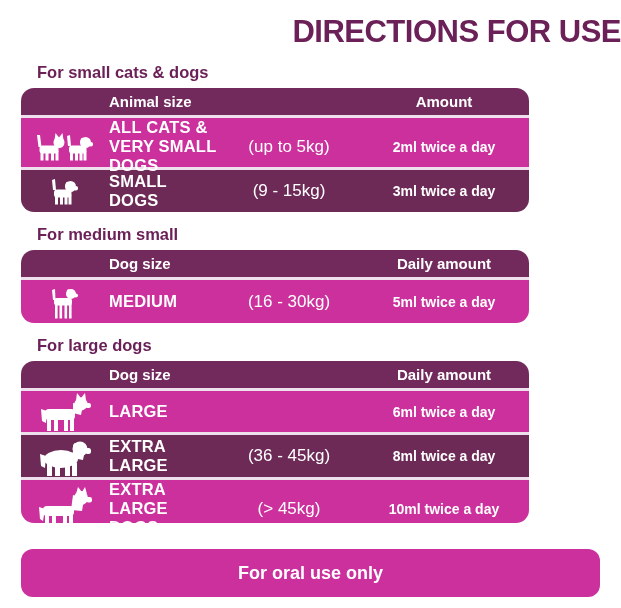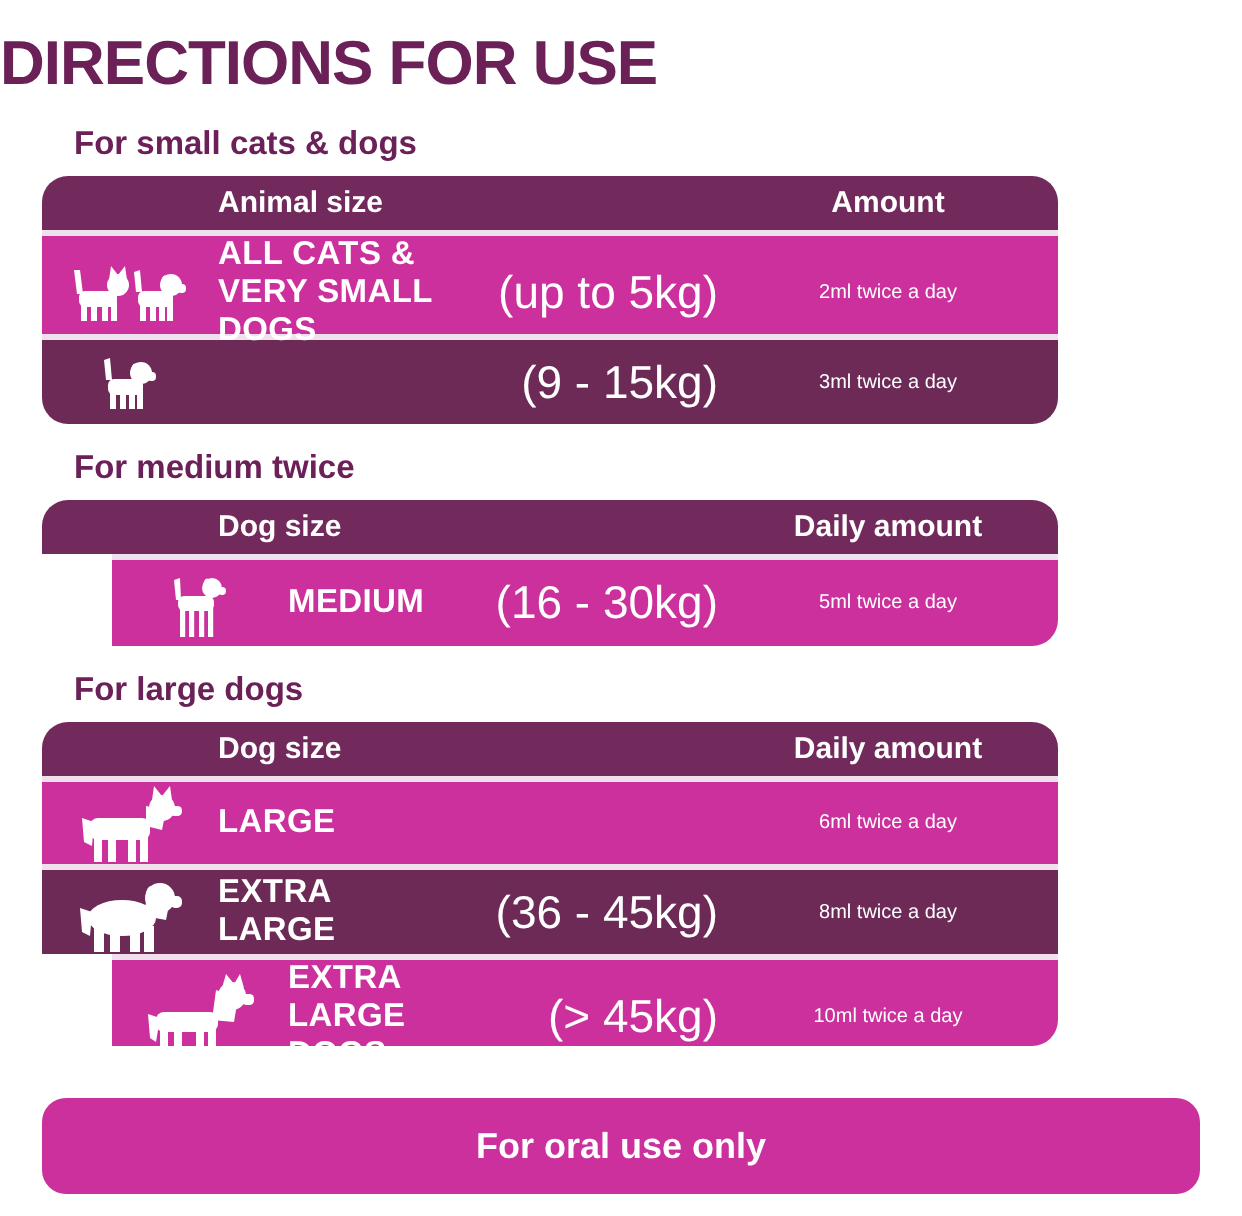--- a/index.html
+++ b/index.html
@@ -10,21 +10,21 @@
     --sep: #eee0ec;
   }
   *{ box-sizing:border-box; margin:0; padding:0; }
   html,body{ background:#ffffff; }
   body{
     width:621px; height:608px; overflow:hidden;
     font-family:"Liberation Sans", sans-serif;
   }
   .page{ width:621px; height:608px; background:#fff; padding-top:14px; }
   .title{
-    text-align:left; color:var(--plum);
+    text-align:right; color:var(--plum);
     font-size:31px; font-weight:bold; letter-spacing:-0.5px;
   }
   .section{ margin:0 21px; }
   .section-label{
     color:var(--plum); font-size:16.5px; font-weight:bold;
     margin:13px 16px 6px;
   }
   .table{
     border-radius:13px; overflow:hidden; width:508px;
   }
@@ -33,27 +33,27 @@
     grid-template-columns:88px 1fr 140px 170px;
     align-items:center; color:#fff;
   }
   .row + .row{ border-top:3px solid var(--sep); }
   .row.header{ height:27px; background:var(--header-bg); }
   .row.pink{ background:var(--row-pink); }
   .row.dark{ background:var(--row-dark); }
   .row.h52{ height:52px; }
   .row.h45{ height:45px; }
   .row.h44{ height:44px; }
-  .row.h46{ height:46px;margin-left:35px; }
+  .row.h46{ height:46px; }
   .col-header-size{ grid-column:2; font-size:15px; font-weight:bold; }
   .col-header-amount{ grid-column:4; text-align:center; font-size:15px; font-weight:bold; }
   .cell-icon{ grid-column:1; display:flex; justify-content:center; align-items:center; }
   .cell-size{ grid-column:2; font-size:16.5px; font-weight:bold; line-height:19px; letter-spacing:0.2px; }
-  .cell-weight{ grid-column:3; text-align:right; font-size:23px; font-weight:normal; }
-  .cell-amount{ grid-column:4; text-align:center; font-size:10px; font-weight:normal; }
+  .cell-weight{ grid-column:3; text-align:center; font-size:17px; font-weight:normal; }
+  .cell-amount{ grid-column:4; text-align:center; font-size:14px; font-weight:bold; }
   .footer{
     margin:26px 21px 0; width:579px; height:48px;
     background:var(--row-pink); border-radius:12px;
     display:flex; align-items:center; justify-content:center;
     color:#fff; font-size:18px; font-weight:bold;
   }
   .icon svg{ display:block; }
 </style>
 </head>
 <body>
@@ -106,28 +106,29 @@
             <rect x="3" y="13.5" width="17.5" height="8" rx="3"></rect>
             <rect x="4" y="19" width="3" height="9.5"></rect>
               <rect x="9" y="20" width="3" height="8.5"></rect>
             <rect x="13.5" y="20" width="3" height="8.5"></rect>
               <rect x="17.5" y="19" width="3" height="9.5"></rect>
             <circle cx="19.5" cy="10.5" r="5.5"></circle>
             <ellipse cx="16.5" cy="9.5" rx="2" ry="3.8"></ellipse>
             <rect x="22.5" y="10" width="4.5" height="4.5" rx="2"></rect>
           </svg>
         </div>
+        <div class="cell-size">SMALL DOGS</div>
         <div class="cell-weight">(9 - 15kg)</div>
         <div class="cell-amount">3ml twice a day</div>
       </div>
     </div>
   </div>
 
   <div class="section">
-    <div class="section-label">For medium twice</div>
+    <div class="section-label">For medium small</div>
     <div class="table">
       <div class="row header">
         <div class="col-header-size">Dog size</div>
         <div class="col-header-amount">Daily amount</div>
       </div>
       <div class="row pink h46">
         <div class="cell-icon icon">
           <svg width="30" height="36" viewBox="0 0 30 36" fill="#ffffff" xmlns="http://www.w3.org/2000/svg">
             <polygon points="2,6 5,5 5.5,16 3,16"></polygon>
             <rect x="4" y="14" width="18" height="7.5" rx="3"></rect>

